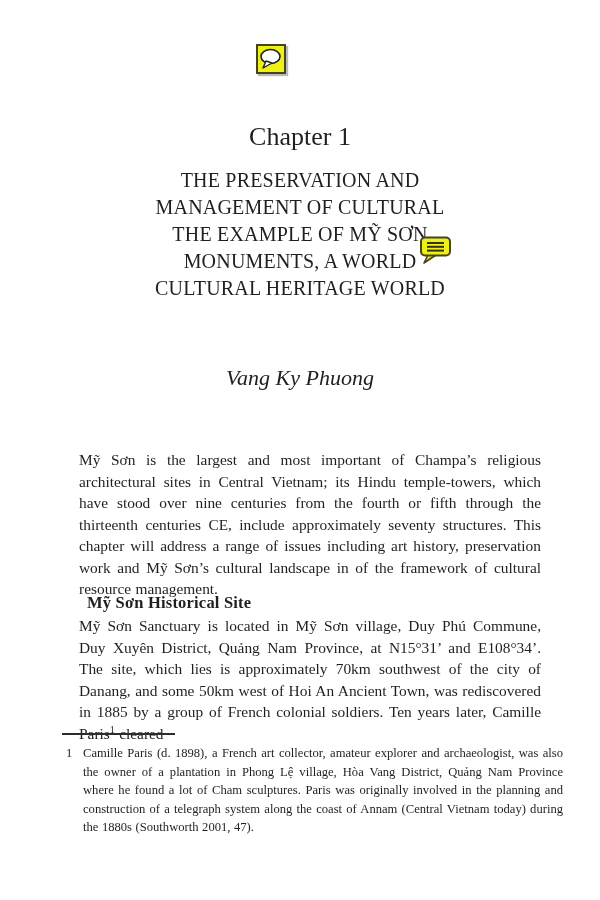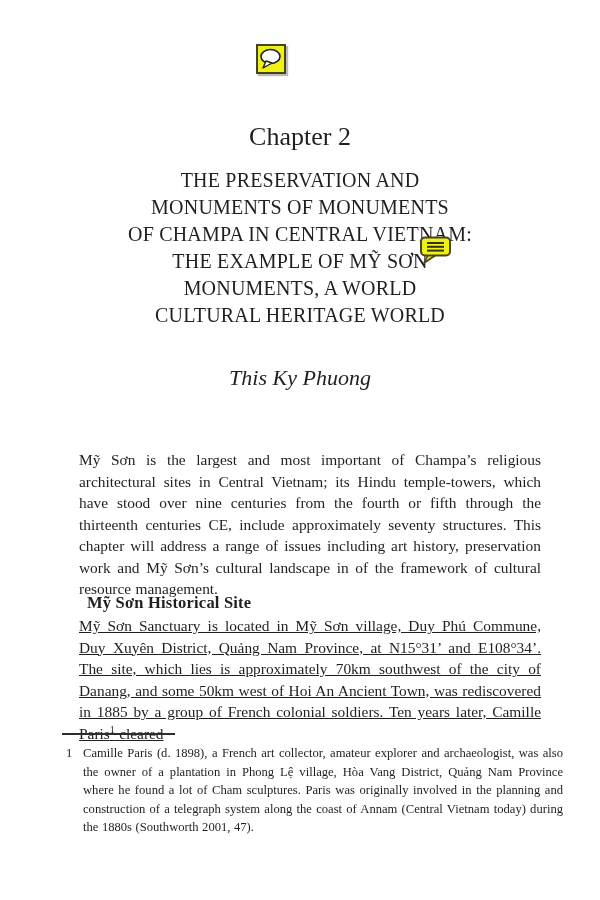--- a/index.html
+++ b/index.html
@@ -30,21 +30,21 @@
     position: absolute; top: 365px; left: 0; width: 600px;
     text-align: center; font-style: italic; font-size: 22px;
   }
   .para {
     position: absolute; left: 71px; width: 462px; margin: 8px;
     font-size: 15.4px; line-height: 21.5px;
     text-align: justify; text-align-last: left;
     word-spacing: 0.5px;
   }
   .para-intro { top: 441px; }
-  .para-body  { top: 607px; text-decoration: underline; }
+  .para-body  { top: 607px; }
   .section-heading {
     position: absolute; top: 577px; left: 71px; margin: 16px;
     font-size: 16.5px; font-weight: bold; letter-spacing: 0.2px;
   }
   sup.fn-ref { font-size: 10px; line-height: 0; vertical-align: super; }
   .fn-rule {
     position: absolute; top: 733px; left: 62px; width: 113px; height: 0;
     border-top: 2px solid #2d2d2d;
   }
   .footnote {
@@ -60,40 +60,39 @@
 <body>
 
 <div class="page">
 
   <svg class="annot annot-comment" viewBox="0 0 30 30" xmlns="http://www.w3.org/2000/svg">
     <rect x="1" y="1" width="28" height="28" fill="#eef017" stroke="#44441f" stroke-width="2"></rect>
     <ellipse cx="14.5" cy="12.5" rx="9.5" ry="7" fill="#ffffff" stroke="#222222" stroke-width="1.6"></ellipse>
     <path d="M10 17 L7 24 L16 19 Z" fill="#ffffff" stroke="#222222" stroke-width="1.4" stroke-linejoin="round"></path>
   </svg>
 
-  <div class="chapter-label">Chapter 2</div>
+  <div class="chapter-label">Chapter 1</div>
 
   <h1 class="chapter-title">
     <div>THE PRESERVATION AND</div>
-    <div>MONUMENTS OF MONUMENTS</div>
-    <div>OF CHAMPA IN CENTRAL VIETNAM:</div>
+    <div>MANAGEMENT OF CULTURAL</div>
     <div>THE EXAMPLE OF MỸ SƠN</div>
     <div>MONUMENTS, A WORLD</div>
     <div>CULTURAL HERITAGE WORLD</div>
   </h1>
 
   <svg class="annot annot-note" viewBox="0 0 33 28" xmlns="http://www.w3.org/2000/svg">
     <path d="M9 19 L5 27 L17 19 Z" fill="#eef017" stroke="#44441f" stroke-width="1.6" stroke-linejoin="round"></path>
     <rect x="2" y="1.5" width="29" height="18" rx="4" fill="#eef017" stroke="#44441f" stroke-width="2"></rect>
     <line x1="8" y1="7" x2="25" y2="7" stroke="#33331a" stroke-width="2"></line>
     <line x1="8" y1="10.8" x2="25" y2="10.8" stroke="#33331a" stroke-width="2"></line>
     <line x1="8" y1="14.6" x2="25" y2="14.6" stroke="#33331a" stroke-width="2"></line>
   </svg>
 
-  <div class="author">This Ky Phuong</div>
+  <div class="author">Vang Ky Phuong</div>
 
   <p class="para para-intro">Mỹ Sơn is the largest and most important of Champa’s religious architectural sites in Central Vietnam; its Hindu temple-towers, which have stood over nine centuries from the fourth or fifth through the thirteenth centuries CE, include approximately seventy structures. This chapter will address a range of issues including art history, preservation work and Mỹ Sơn’s cultural landscape in of the framework of cultural resource management.</p>
 
   <h2 class="section-heading">Mỹ Sơn Historical Site</h2>
 
   <p class="para para-body"><span>Mỹ Sơn Sanctuary is located in Mỹ Sơn village, Duy Phú Commune, Duy Xuyên District, Quảng Nam Province, at N15°31’ and E108°34’. The site, which lies is approximately 70km southwest of the city of Danang, and some 50km west of Hoi An Ancient Town, was rediscovered in 1885 by a group of French colonial soldiers. Ten years later, Camille Paris</span><sup class="fn-ref">1</sup><span> cleared</span></p>
 
   <div class="fn-rule"></div>
 
   <p class="footnote"><span class="fn-marker">1</span><span>Camille Paris (d. 1898), a French art collector, amateur explorer and archaeologist, was also the owner of a plantation in Phong Lệ village, Hòa Vang District, Quảng Nam Province where he found a lot of Cham sculptures. Paris was originally involved in the planning and construction of a telegraph system along the coast of Annam (Central Vietnam today) during the 1880s (Southworth 2001, 47).</span></p>

